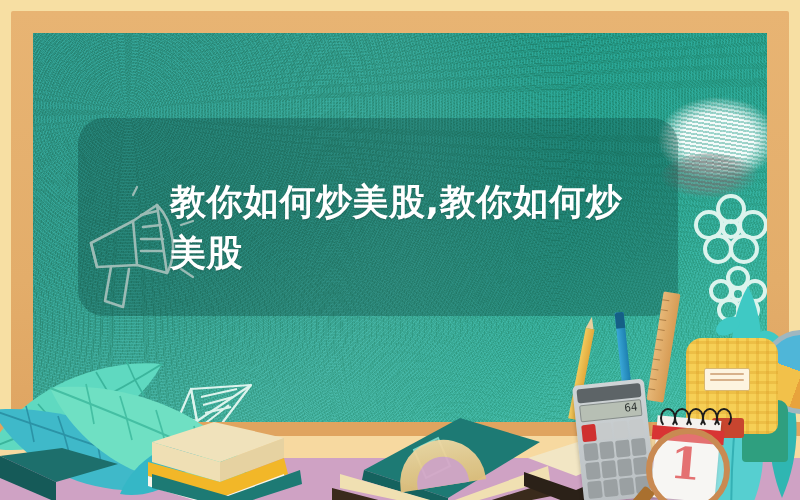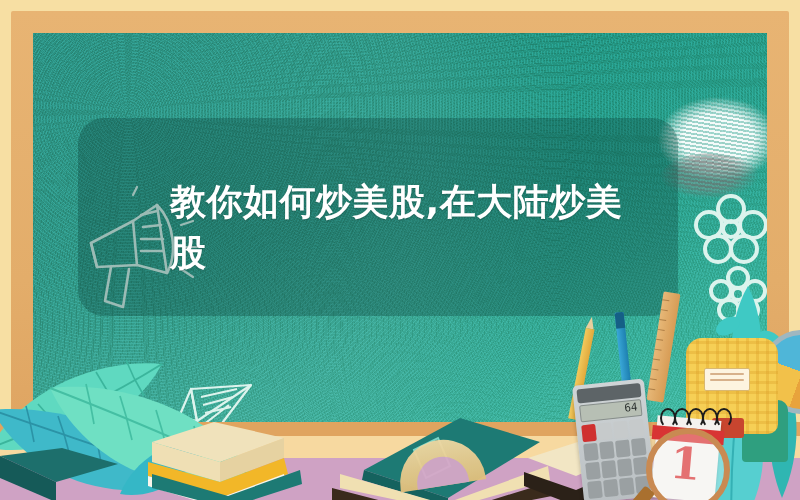--- a/index.html
+++ b/index.html
@@ -234,21 +234,21 @@
           <path d="M58 8 L64 40 L46 36 Z"></path>
           <path d="M118 4 L64 40"></path>
           <path d="M68 16 L104 8 M70 24 L100 16 M72 32 L98 26 M70 44 L96 24"></path>
           <path d="M44 36 C30 32,20 40,24 50 C28 58,42 56,40 46 C38 38,24 38,14 46 C6 52,2 56,0 58"></path>
         </g>
       </svg>
     </div>
   </div>
 
   <div class="title-panel"></div>
-  <div class="title">教你如何炒美股,在大陆炒美股</div>
+  <div class="title">教你如何炒美股,教你如何炒美股</div>
 
   <div class="desk">
     <div class="shelf-tan"></div>
     <div class="shelf-cream"></div>
     <div class="desk-pink lilac"></div>
   </div>
 
   <svg class="leaf l1" width="180" height="120" viewBox="0 0 180 120" aria-hidden="true">
     <path d="M178 12 C120 6,40 34,6 96 C56 106,142 78,178 12 Z" fill="#5fd9c0"></path>
     <path d="M178 12 C130 42,66 74,6 96" stroke="#3bb59c" stroke-width="2" fill="none"></path>

